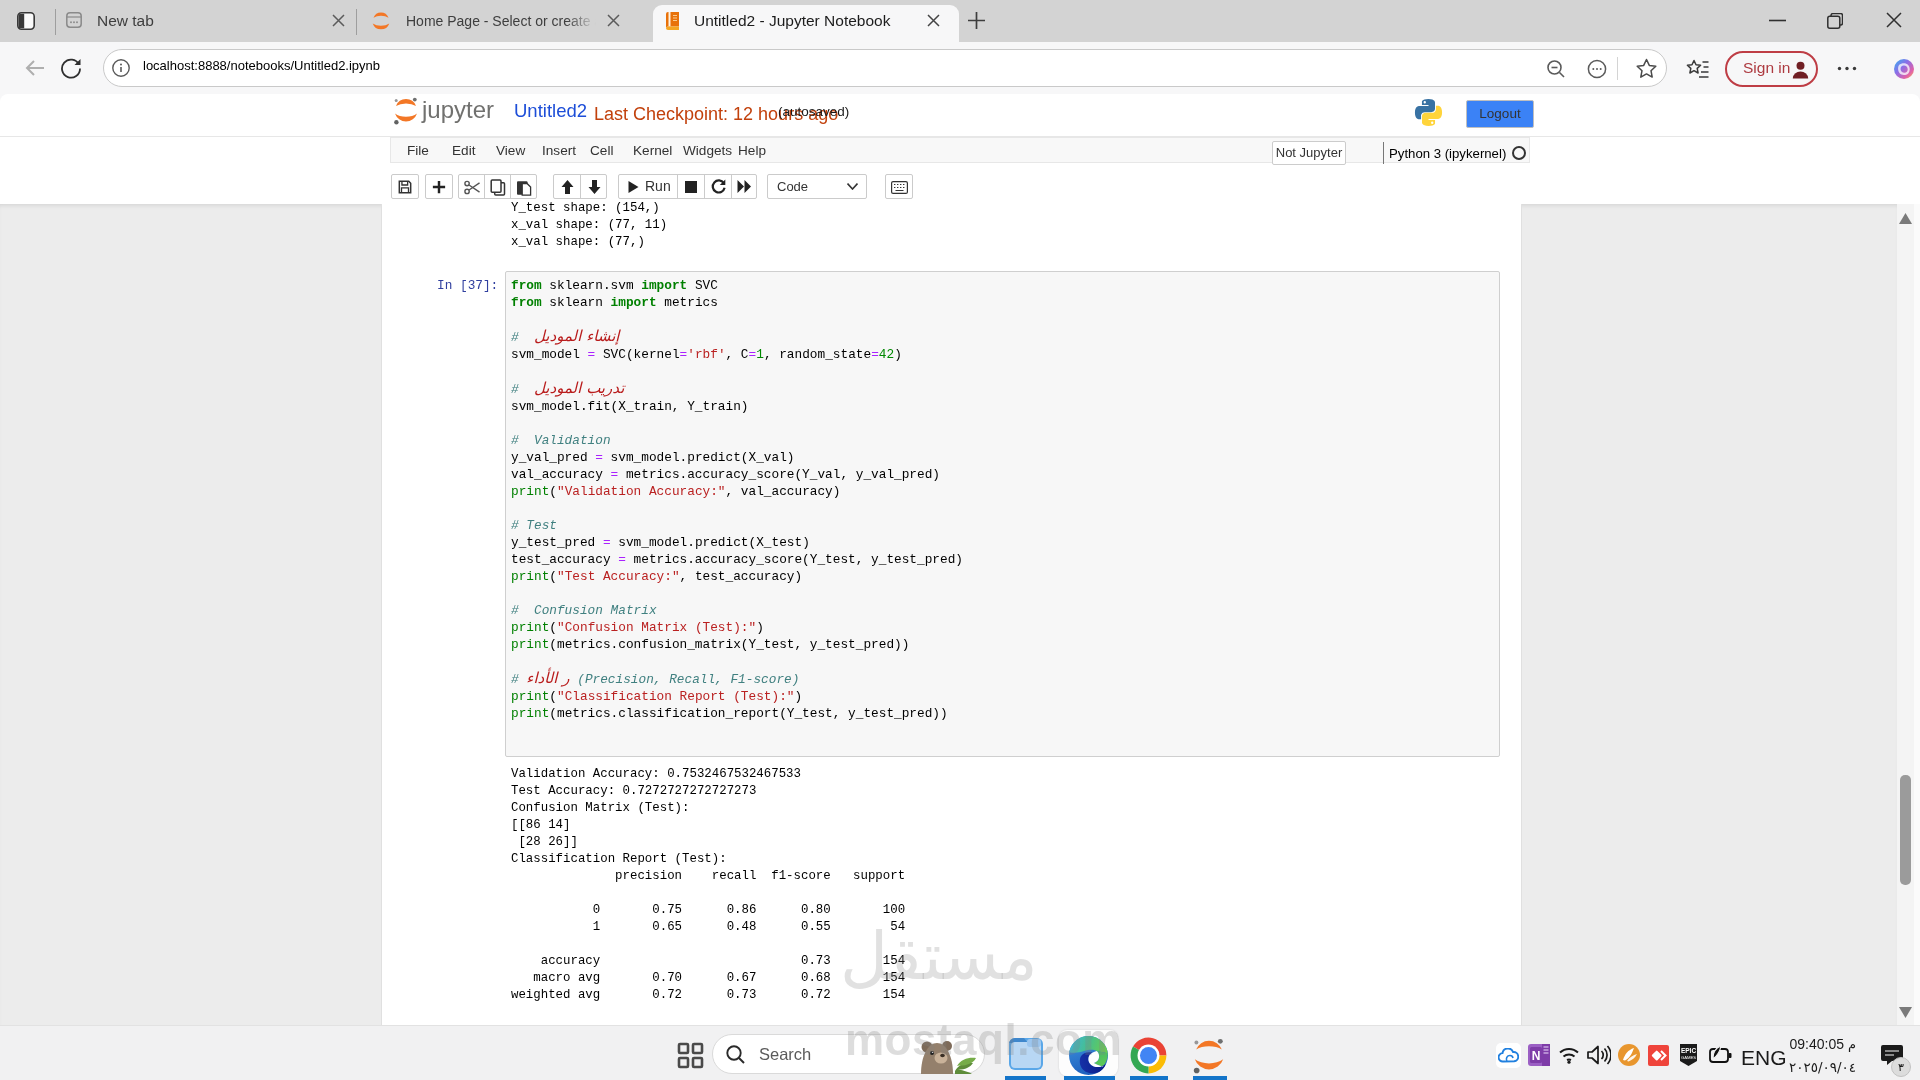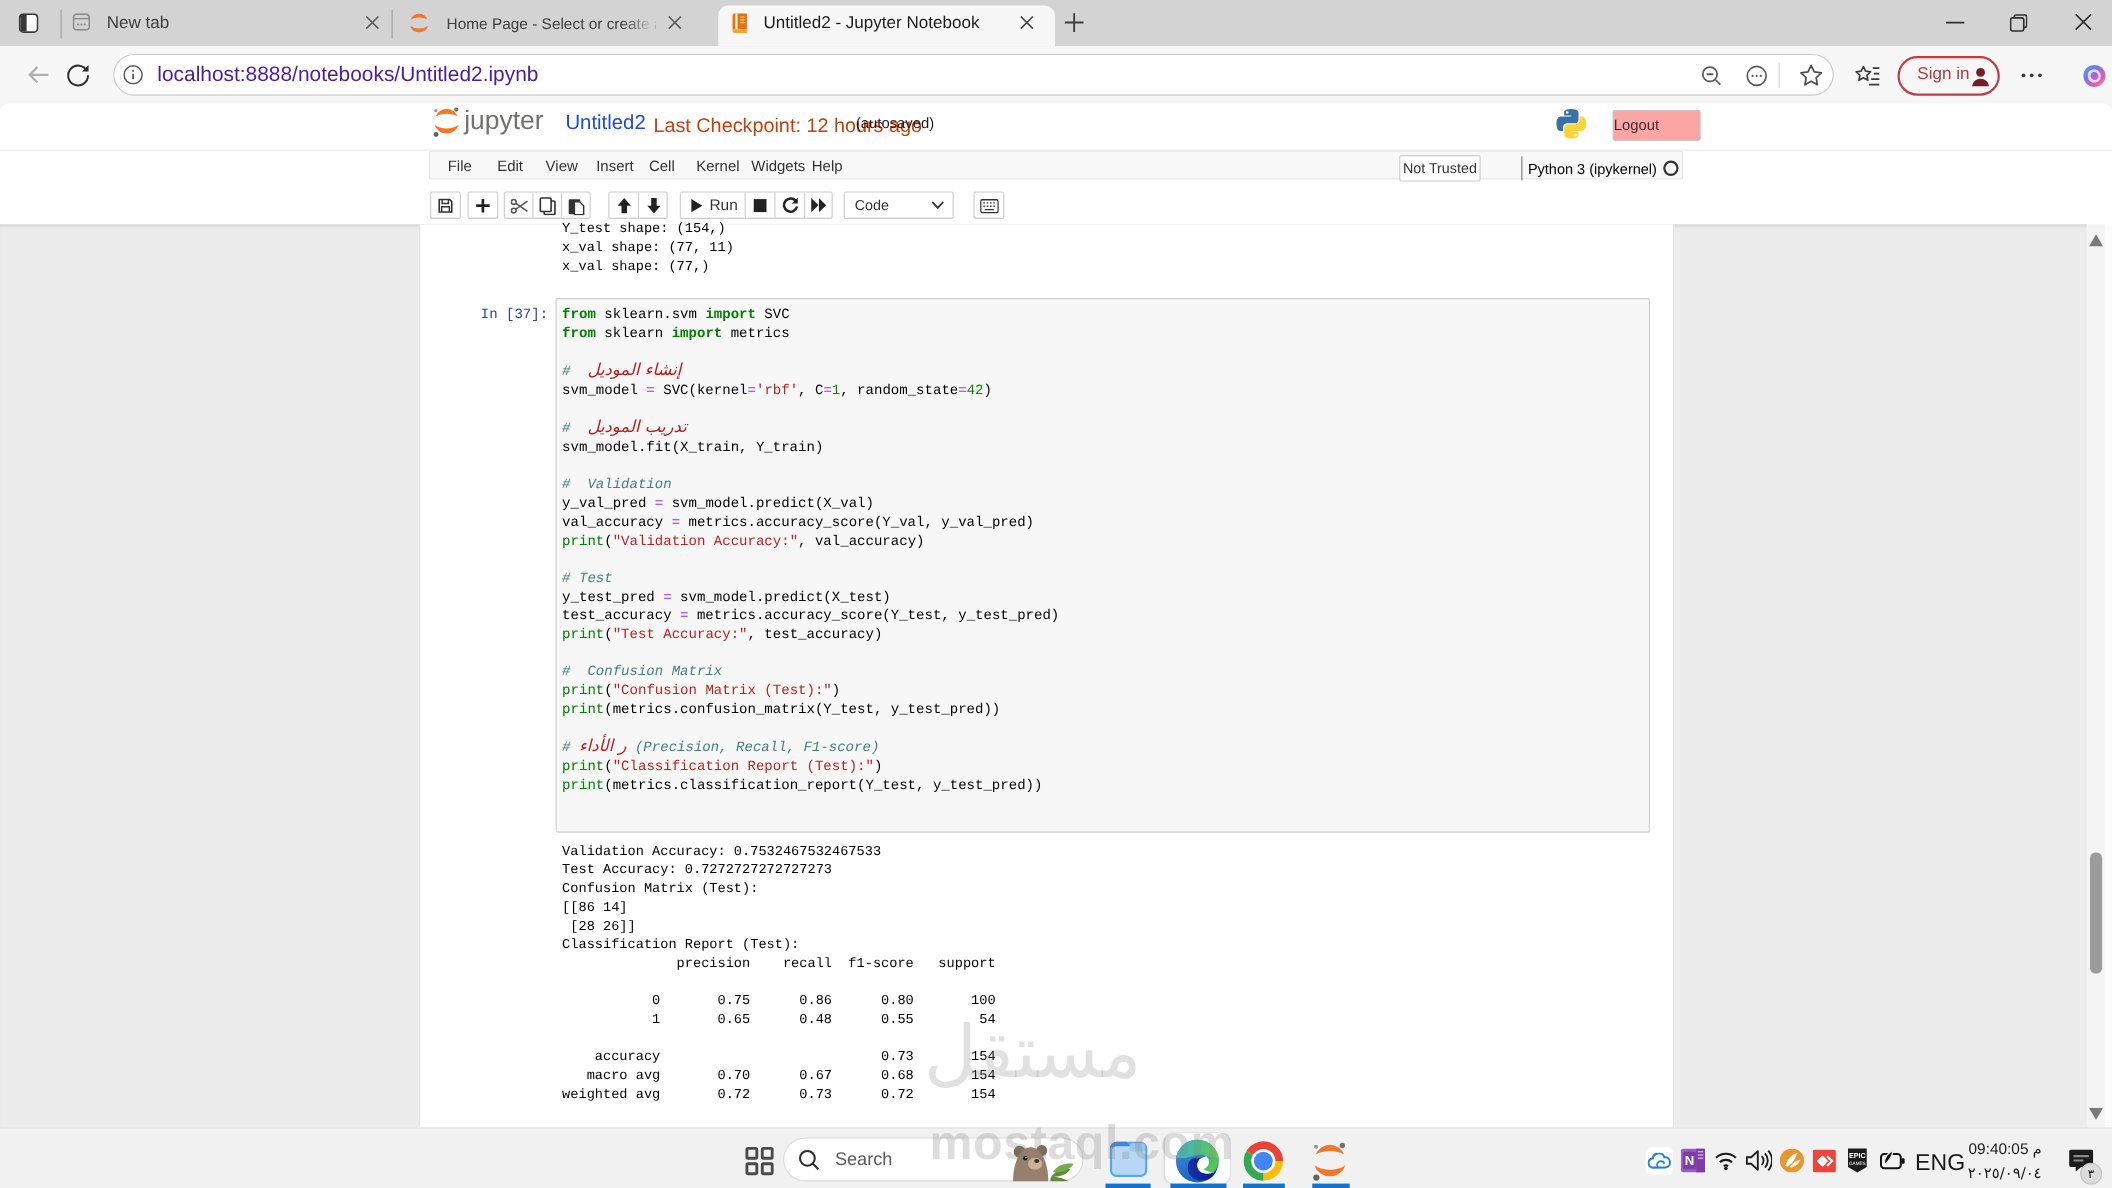--- a/index.html
+++ b/index.html
@@ -100,21 +100,21 @@
 <svg class="abs" style="left:60px;top:57px" width="22" height="22" viewBox="0 0 22 22">
     <path d="M19 7.5 A 9 9 0 1 0 20 11.5" fill="none" stroke="#2F2F2F" stroke-width="1.8"></path>
     <path d="M20.5 2 v6 h-6 z" fill="#2F2F2F"></path>
   </svg>
 <div id="urlpill"></div>
 <svg class="abs" style="left:112px;top:59px" width="18" height="18" viewBox="0 0 18 18">
     <circle cx="9" cy="9" r="8.2" fill="none" stroke="#5A5A5A" stroke-width="1.4"></circle>
     <path d="M9 8 v5" stroke="#5A5A5A" stroke-width="1.6"></path>
     <circle cx="9" cy="5.4" r="1" fill="#5A5A5A"></circle>
   </svg>
-<div class="abs" style="left:143px;top:58px;font-size:19px;color:#4c1d95">localhost:8888/notebooks/Untitled2.ipynb</div>
+<div class="abs" style="left:143px;top:58px;font-size:13px;color:#000000">localhost:8888/notebooks/Untitled2.ipynb</div>
 <svg class="abs" style="left:1546px;top:59px" width="20" height="20" viewBox="0 0 20 20">
     <circle cx="8.5" cy="8.5" r="6.5" fill="none" stroke="#5A5A5A" stroke-width="1.6"></circle>
     <path d="M13.5 13.5 L18 18" stroke="#5A5A5A" stroke-width="1.6"></path>
     <path d="M5.5 8.5 h6" stroke="#5A5A5A" stroke-width="1.6"></path>
   </svg>
 <svg class="abs" style="left:1587px;top:59px" width="20" height="20" viewBox="0 0 20 20">
     <circle cx="10" cy="10" r="8.6" fill="none" stroke="#5A5A5A" stroke-width="1.5"></circle>
     <circle cx="6.3" cy="10" r="1" fill="#5A5A5A"></circle>
     <circle cx="10" cy="10" r="1" fill="#5A5A5A"></circle>
     <circle cx="13.7" cy="10" r="1" fill="#5A5A5A"></circle>
@@ -162,33 +162,33 @@
   </svg>
   <div class="abs" style="left:422px;top:96px;font-size:24px;color:#71716F;letter-spacing:0px">jupyter</div>
   <div class="abs" style="left:514px;top:100px;font-size:18.5px;color:#1d4ed8">Untitled2</div>
   <div class="abs" style="left:594px;top:104px;font-size:18px;color:#c2410c">Last Checkpoint: 12 hours ago</div>
   <div class="abs" style="left:778px;top:104px;font-size:13.5px;color:#1a1a1a">(autosaved)</div>
 
   <svg class="abs" style="left:1413px;top:97px" width="31" height="31" viewBox="0 0 32 32">
     <path d="M15.885 2.1c-7.1 0-6.651 3.07-6.651 3.07l.008 3.18h6.772v.95H6.545S2 8.78 2 15.973c0 7.19 3.963 6.935 3.963 6.935h2.365v-3.31s-.127-3.963 3.9-3.963h6.715s3.772.06 3.772-3.646V5.845S23.287 2.1 15.885 2.1zM12.153 4.24a1.217 1.217 0 1 1 0 2.434 1.217 1.217 0 0 1 0-2.434z" fill="#3872A3"></path>
     <path d="M16.115 29.9c7.1 0 6.651-3.07 6.651-3.07l-.008-3.18h-6.772v-.95h9.47S30 23.22 30 16.027c0-7.19-3.963-6.935-3.963-6.935h-2.365v3.31s.127 3.963-3.9 3.963h-6.715s-3.772-.06-3.772 3.646v6.144S8.713 29.9 16.115 29.9zm3.732-2.14a1.217 1.217 0 1 1 0-2.434 1.217 1.217 0 0 1 0 2.434z" fill="#FFD43B"></path>
   </svg>
-  <div class="abs" style="left:1466px;top:100px;width:80px;height:28px;background:#fca5a5;border:1px solid #BFBFBF;border-radius:2px;line-height:26px;font-size:13.5px;color:#333">Logout</div>
+  <div class="abs" style="left:1466px;top:100px;width:68px;height:28px;background:#3b82f6;border:1px solid #BFBFBF;border-radius:2px;text-align:center;line-height:26px;font-size:13.5px;color:#333">Logout</div>
 
   <div class="abs" style="left:0;top:136px;width:1920px;height:1px;background:#E7E7E7"></div>
   <div id="menuband"></div>
   <div class="menuitem" style="left:407px">File</div>
   <div class="menuitem" style="left:452px">Edit</div>
   <div class="menuitem" style="left:496px">View</div>
   <div class="menuitem" style="left:542px">Insert</div>
   <div class="menuitem" style="left:590px">Cell</div>
   <div class="menuitem" style="left:633px">Kernel</div>
   <div class="menuitem" style="left:683px">Widgets</div>
   <div class="menuitem" style="left:738px">Help</div>
-  <div class="abs" style="left:1272px;top:141px;width:74px;height:24px;background:#fff;border:1px solid #CCC;border-radius:2px;text-align:center;line-height:22px;font-size:13px;color:#333">Not Trusted</div>
+  <div class="abs" style="left:1272px;top:141px;width:74px;height:24px;background:#fff;border:1px solid #CCC;border-radius:2px;text-align:center;line-height:22px;font-size:13px;color:#333">Not Jupyter</div>
   <div class="abs" style="left:1383px;top:142px;width:1px;height:22px;background:#777"></div>
   <div class="abs" style="left:1389px;top:146px;font-size:13.2px;color:#000">Python 3 (ipykernel)</div>
   <div class="abs" style="left:1512px;top:146px;width:14px;height:14px;border:2px solid #333;border-radius:50%"></div>
 
   <div class="toolbtn" style="left:391px;width:28px">
     <svg style="left:6px;top:5px" width="14" height="14" viewBox="0 0 16 16">
       <path d="M1.5 1.5 h10.8 l2.2 2.2 v10.8 h-13 z" fill="none" stroke="#333" stroke-width="1.7"></path>
       <path d="M4.5 1.5 v4.2 h6.5 v-4.2 M4 14.5 v-5.5 h8 v5.5" fill="none" stroke="#333" stroke-width="1.5"></path>
     </svg>
   </div>

